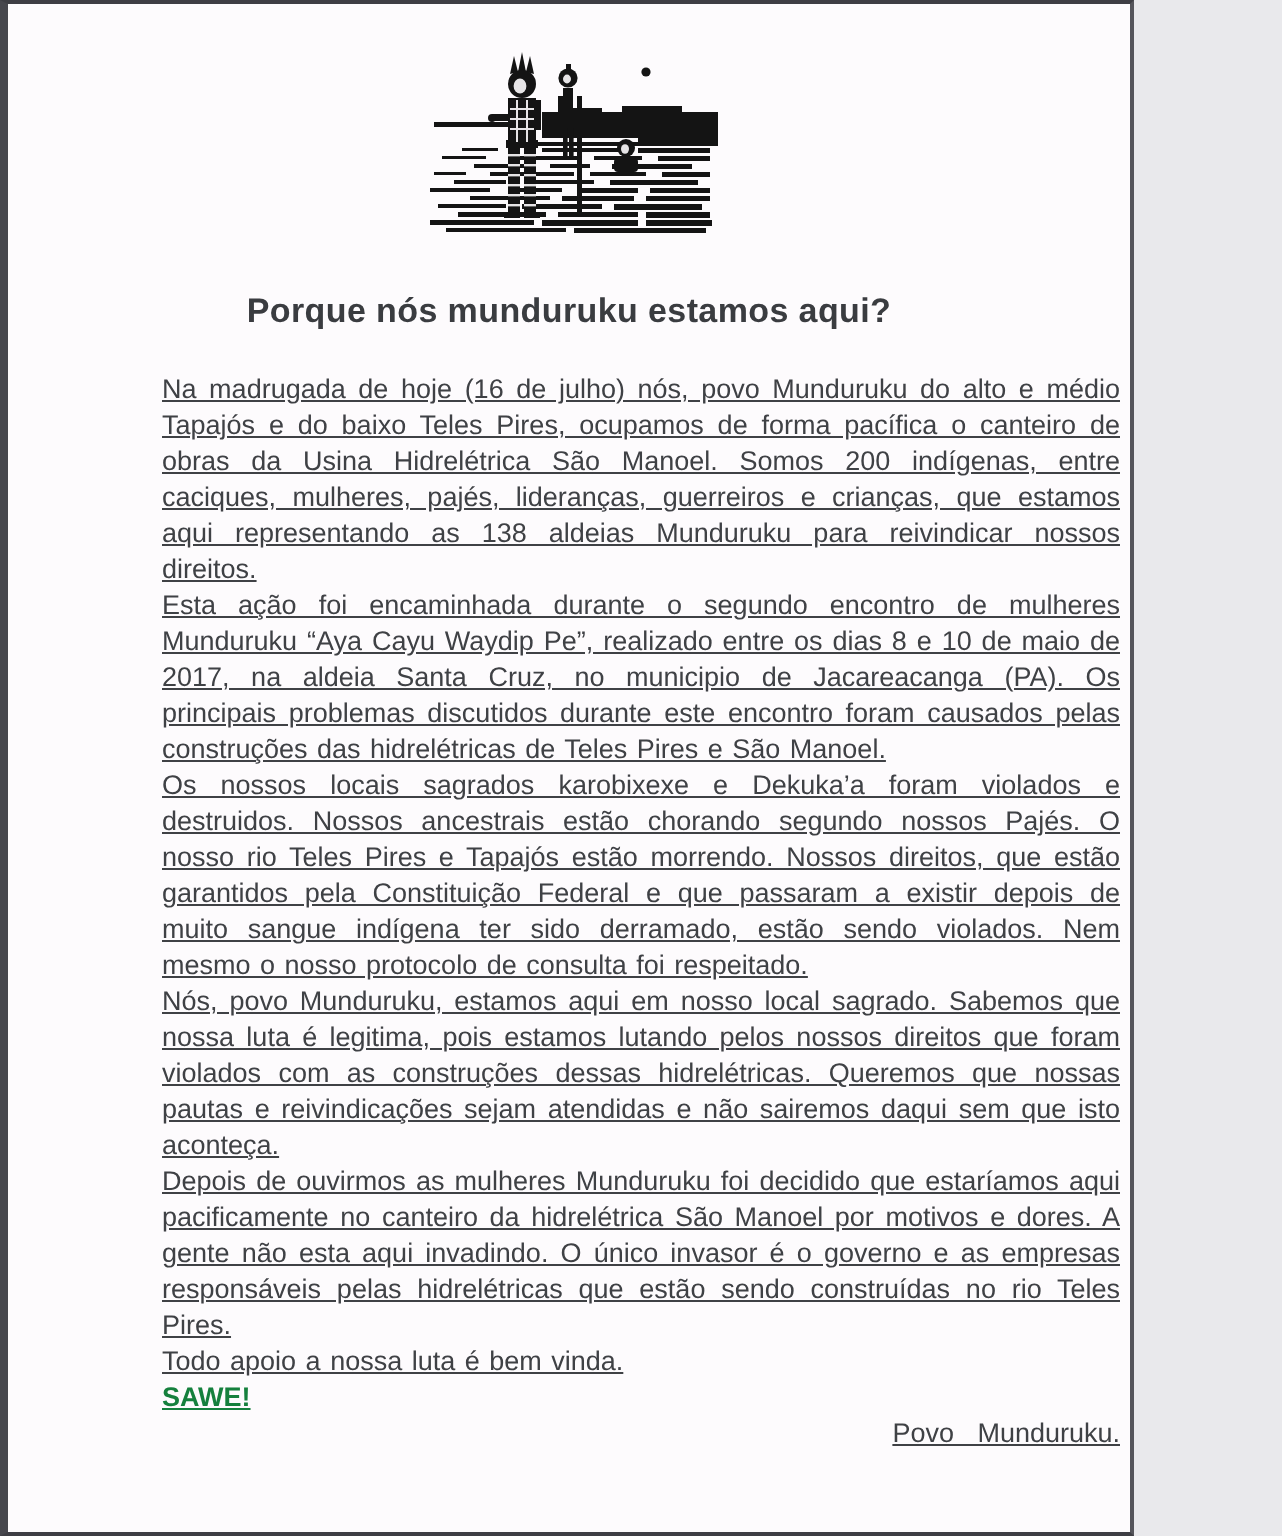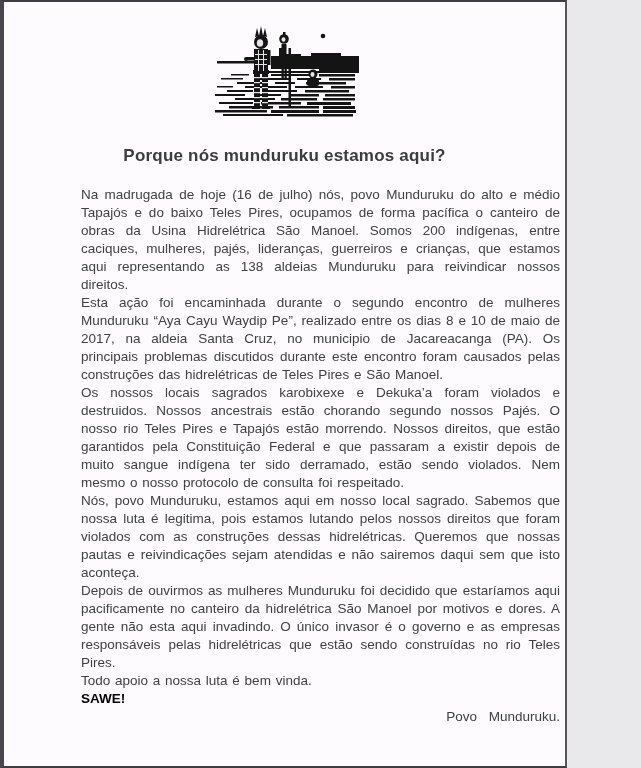--- a/index.html
+++ b/index.html
@@ -35,25 +35,25 @@
   }
   .doc-body {
     margin: 20px 75px 0 77px;
     width: 479px;
     color: #3f4145;
     font-size: 13.5px;
     line-height: 18px;
     text-align: justify;
     word-spacing: 1px;
   }
-  .doc-body p { margin: 0; }
+  .doc-body p { margin: 0; text-decoration: underline; }
   .closing-word {
     margin-top: 14px;
     font-weight: bold;
-    color: #000000;
+    color: #15803d;
     text-align: left;
   }
   .signature-line {
     margin-top: 24px;
     text-align: right;
     word-spacing: 8px;
   }
 </style>
 </head>
 <body>

